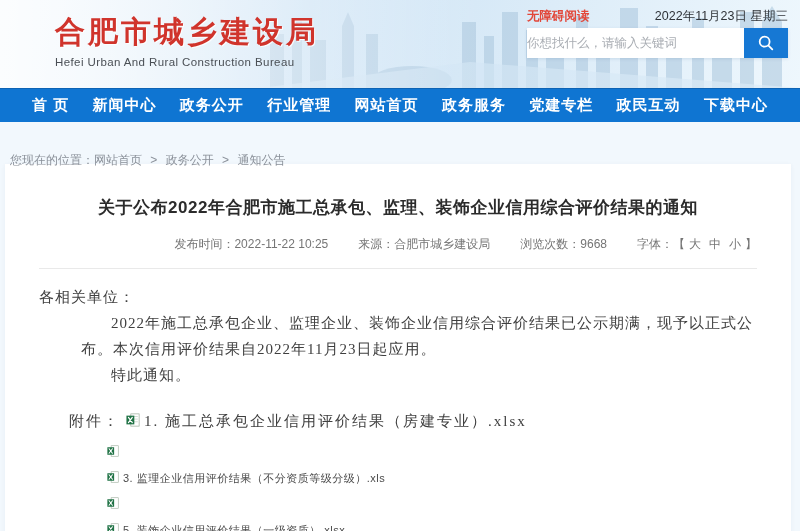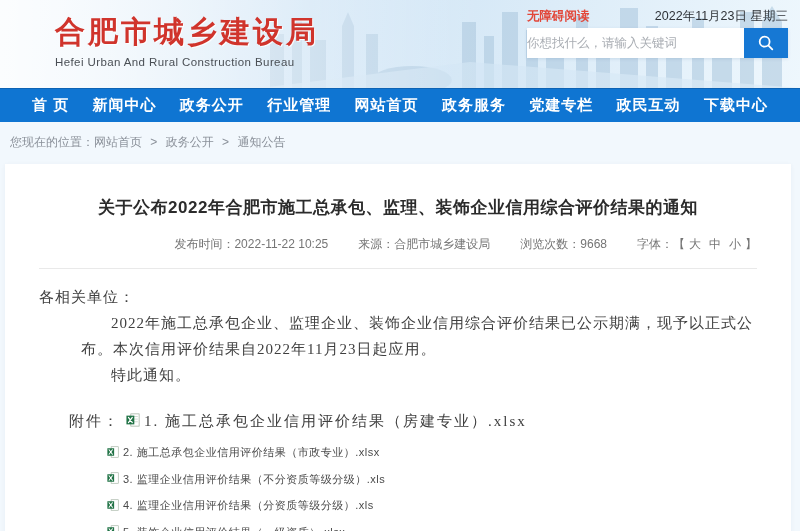--- a/index.html
+++ b/index.html
@@ -113,21 +113,21 @@
     font-size: 15px;
     font-weight: bold;
     letter-spacing: 1px;
     cursor: pointer;
     white-space: nowrap;
   }
 
   
   .breadcrumb {
     height: 42px;
-    padding: 12px 0 0 10px;
+    padding: 30px 0 0 10px;
     font-size: 12px;
     color: #8a9099;
   }
   .breadcrumb a, .breadcrumb .crumb-link {
     color: #8a9099;
     text-decoration: none;
     cursor: pointer;
   }
   .crumb-sep { margin: 0 5px; }
 
@@ -327,41 +327,39 @@
 
   <div class="attachment-list">
     <div class="attachment-row">
       <span class="excel-icon">
         <svg width="12" height="12" viewBox="0 0 16 16">
           <rect x="5.5" y="1" width="9.5" height="14" fill="#ffffff" stroke="#9aab9a" stroke-width="0.8"></rect>
           <rect x="0.5" y="3" width="9" height="10" fill="#217346"></rect>
           <path d="M2.8 5 L7.2 11 M7.2 5 L2.8 11" stroke="#ffffff" stroke-width="1.4" stroke-linecap="round"></path>
         </svg>
       </span>
-      <a class="attachment-link">2. 施工总承包企业信用评价结果（市政专业）.xlsx</a>
     </div>
     <div class="attachment-row">
       <span class="excel-icon">
         <svg width="12" height="12" viewBox="0 0 16 16">
           <rect x="5.5" y="1" width="9.5" height="14" fill="#ffffff" stroke="#9aab9a" stroke-width="0.8"></rect>
           <rect x="0.5" y="3" width="9" height="10" fill="#217346"></rect>
           <path d="M2.8 5 L7.2 11 M7.2 5 L2.8 11" stroke="#ffffff" stroke-width="1.4" stroke-linecap="round"></path>
         </svg>
       </span>
       <a class="attachment-link">3. 监理企业信用评价结果（不分资质等级分级）.xls</a>
     </div>
     <div class="attachment-row">
       <span class="excel-icon">
         <svg width="12" height="12" viewBox="0 0 16 16">
           <rect x="5.5" y="1" width="9.5" height="14" fill="#ffffff" stroke="#9aab9a" stroke-width="0.8"></rect>
           <rect x="0.5" y="3" width="9" height="10" fill="#217346"></rect>
           <path d="M2.8 5 L7.2 11 M7.2 5 L2.8 11" stroke="#ffffff" stroke-width="1.4" stroke-linecap="round"></path>
         </svg>
       </span>
-      <a class="attachment-link">4. 监理企业信用评价结果（分资质等级分级）.xls</a>
     </div>
     <div class="attachment-row">
       <span class="excel-icon">
         <svg width="12" height="12" viewBox="0 0 16 16">
           <rect x="5.5" y="1" width="9.5" height="14" fill="#ffffff" stroke="#9aab9a" stroke-width="0.8"></rect>
           <rect x="0.5" y="3" width="9" height="10" fill="#217346"></rect>
           <path d="M2.8 5 L7.2 11 M7.2 5 L2.8 11" stroke="#ffffff" stroke-width="1.4" stroke-linecap="round"></path>
         </svg>
       </span>
       <a class="attachment-link">5. 装饰企业信用评价结果（一级资质）.xlsx</a>

